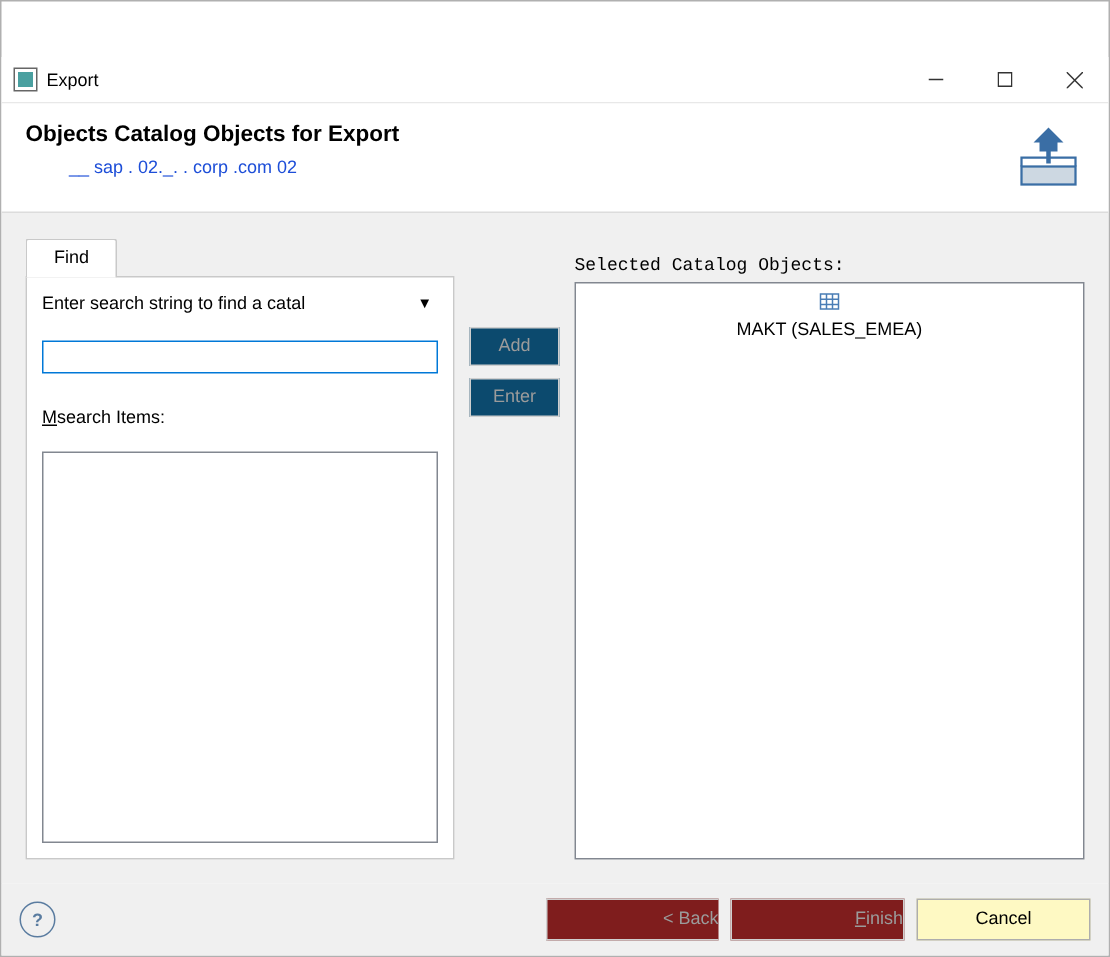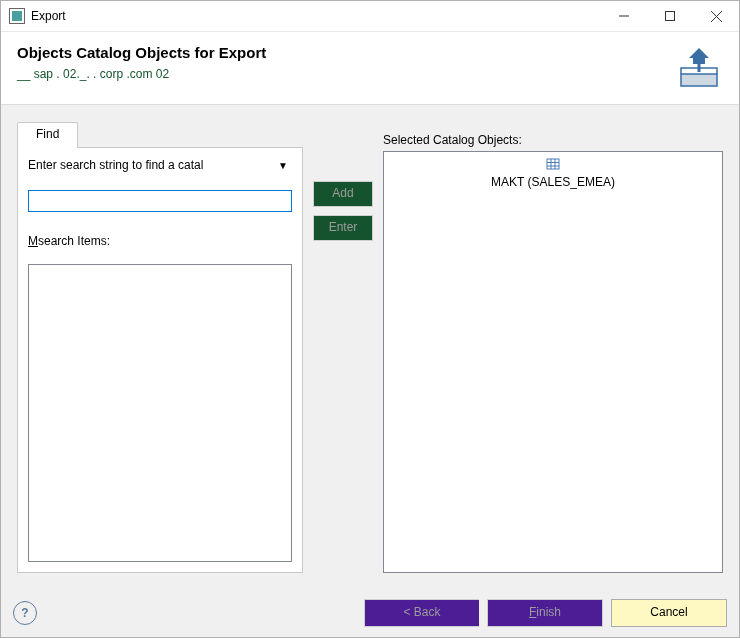--- a/index.html
+++ b/index.html
@@ -19,20 +19,21 @@
     flex-direction: column;
     background: #fff;
   }
   
   .titlebar {
     height: 30px;
     display: flex;
     align-items: center;
     background: #fff;
     border-bottom: 1px solid #e8e8e8;
+    margin-top: 37px;
   }
   .titlebar .app-icon {
     width: 16px;
     height: 16px;
     margin: 0 6px 0 8px;
     border: 1px solid #666;
     box-sizing: border-box;
     position: relative;
     background: #fff;
   }
@@ -62,22 +63,23 @@
     display: flex;
     align-items: flex-start;
   }
   .header-left { flex: 1; }
   .header h1 {
     margin: 0 0 6px 0;
     font-size: 15px;
     font-weight: 700;
   }
   .header .subtitle {
-    color: #14532d;
-    font-size: 12px;
+    color: #1d4ed8;
+    font-size: 12px;
+    margin-left: 29px;
   }
   .header-icon {
     width: 48px;
     height: 48px;
     margin-left: 8px;
     position: relative;
   }
   
   .content {
     flex: 1;
@@ -166,33 +168,34 @@
     background: #e1e1e1;
     text-align: center;
     font-family: inherit;
     font-size: 12px;
     height: 24px;
     line-height: 22px;
     cursor: default;
   }
   .btn.disabled {
     color: #9b9b9b;
-    background: #14532d;
+    background: #0c4a6e;
     border-color: #cfcfcf;
   }
   .col-right {
     flex: 1;
     display: flex;
     flex-direction: column;
   }
   .col-right .label-top {
     height: 26px;
     display: flex;
     align-items: flex-end;
     padding-bottom: 4px;
+    font-family: Liberation Mono, monospace;
   }
   .selected-box {
     flex: 1;
     border: 1px solid #828790;
     background: #fff;
     padding: 4px;
   }
   .sel-item {
     display: flex;
     align-items: center;
@@ -228,22 +231,23 @@
     border: 1px solid #adadad;
     background: #fef9c3;
     text-align: center;
     font-family: inherit;
     font-size: 12px;
     line-height: 24px;
     cursor: default;
   }
   .wiz-btn.disabled {
     color: #9b9b9b;
-    background: #4c1d95;
+    background: #7f1d1d;
     border-color: #cfcfcf;
+    text-align: right;
   }
   .wiz-btn.primary {
     border: 1px solid #0078d7;
     background: #e1e1e1;
   }
   .pair { display: flex; gap: 0; }
   .pair .wiz-btn:first-child { border-right: none; }
 </style>
 </head>
 <body>

